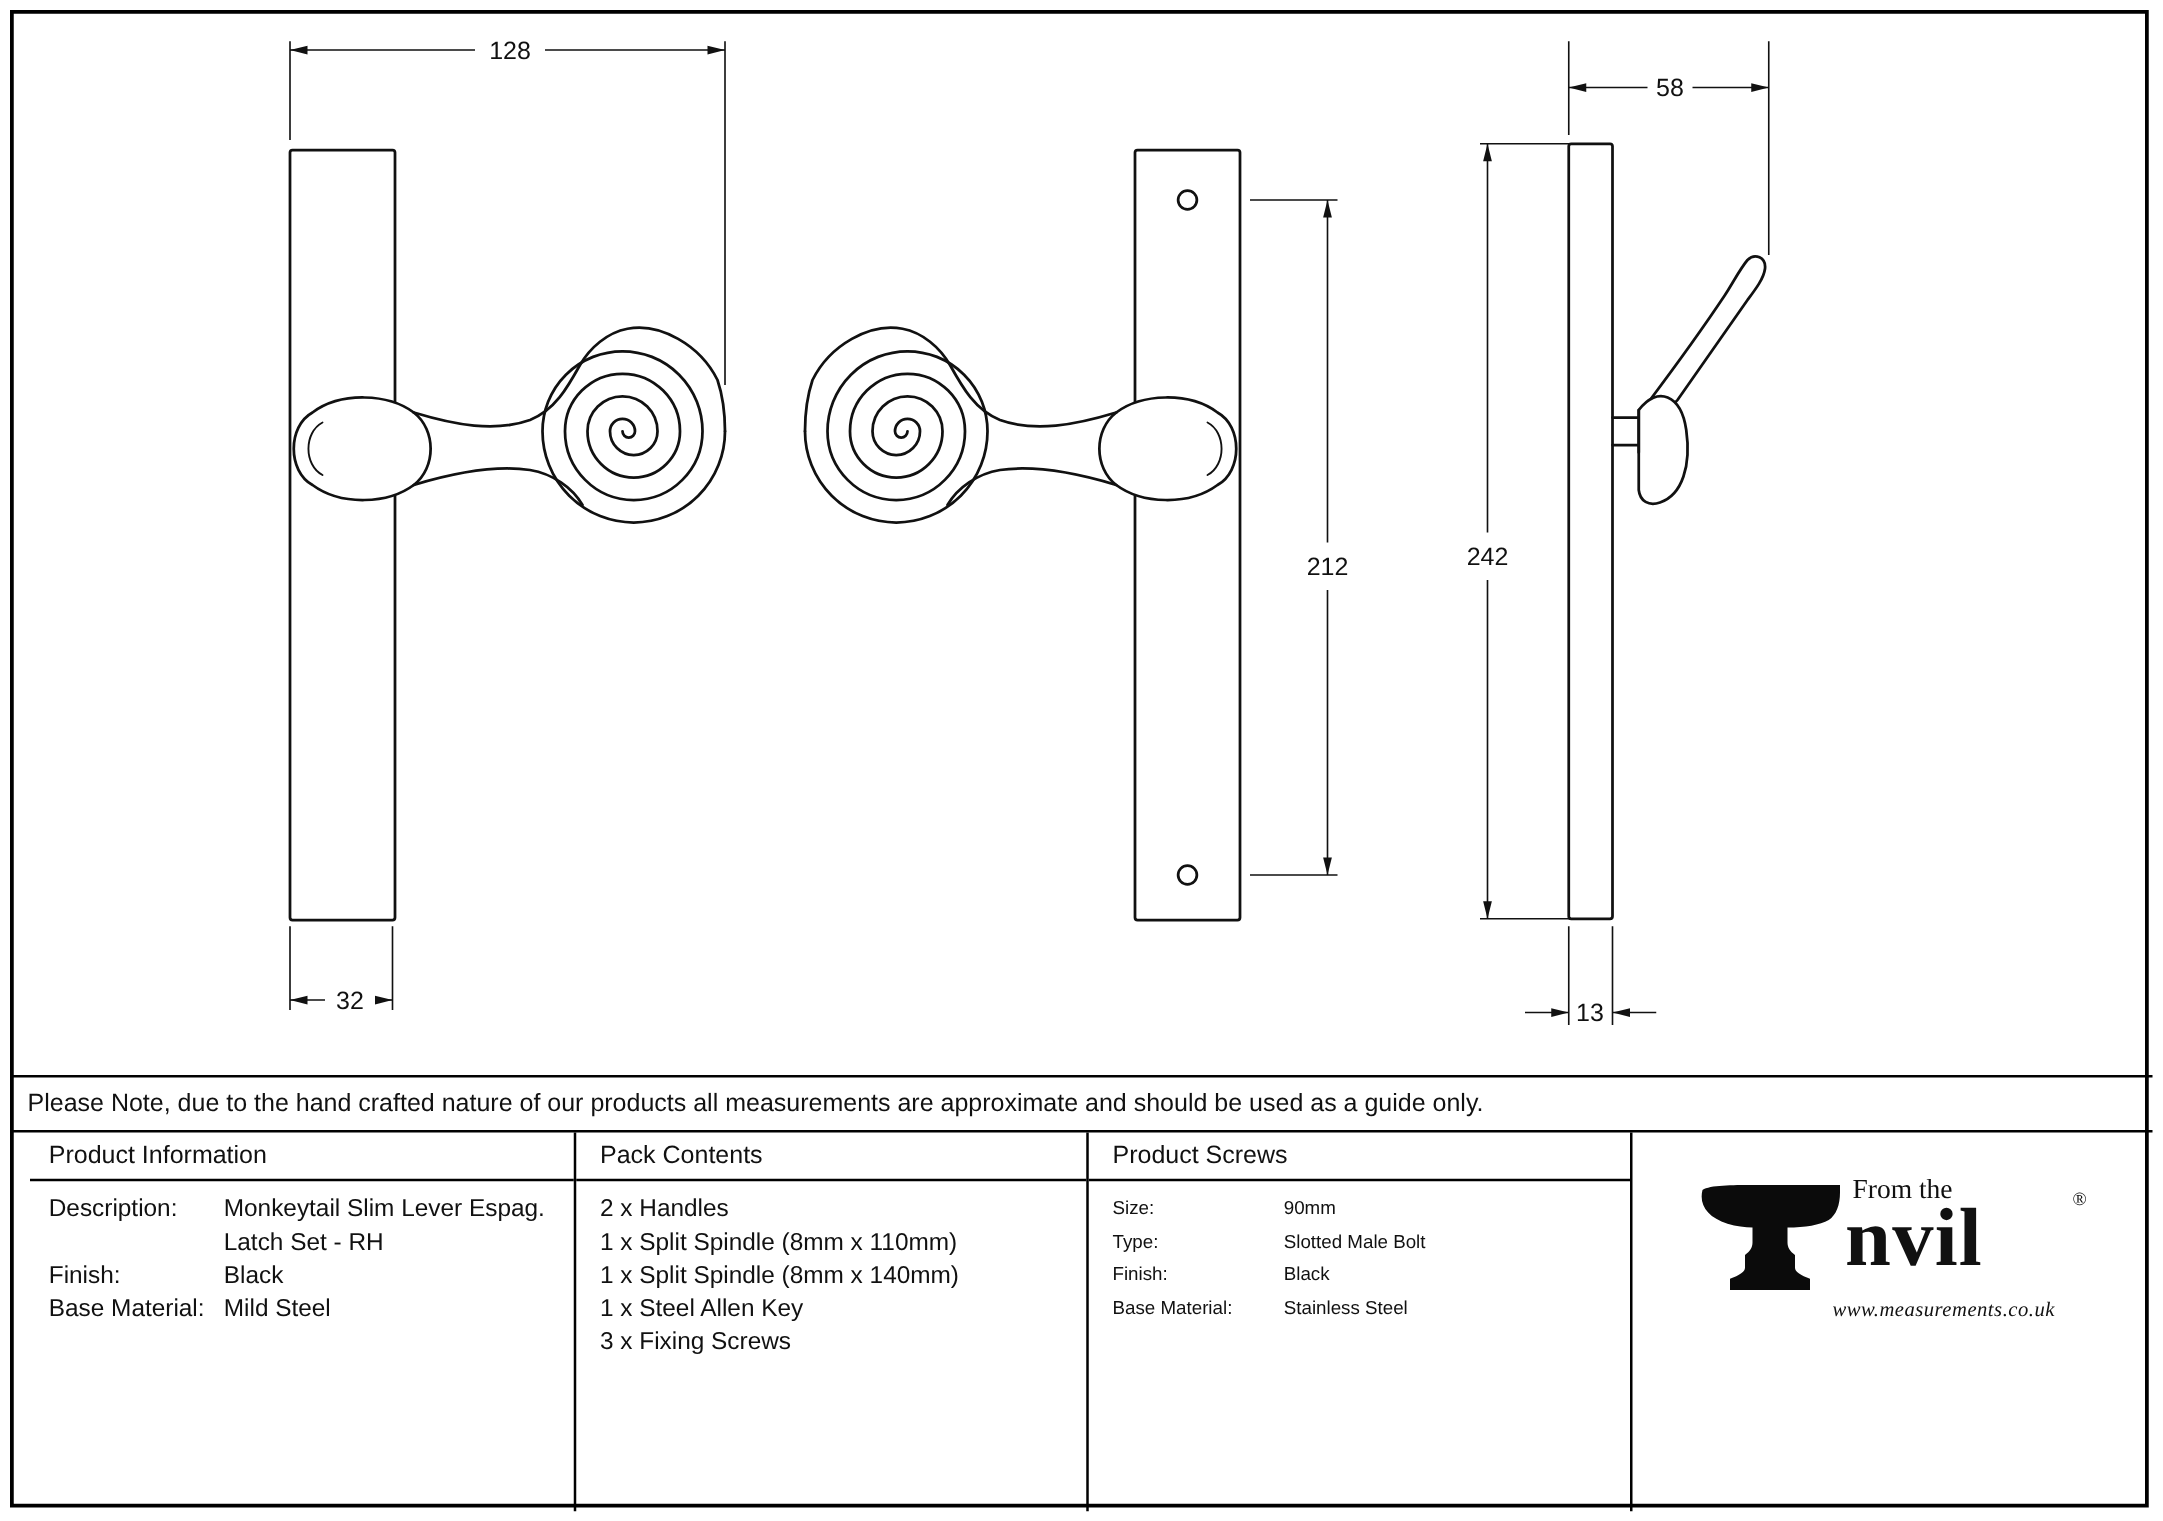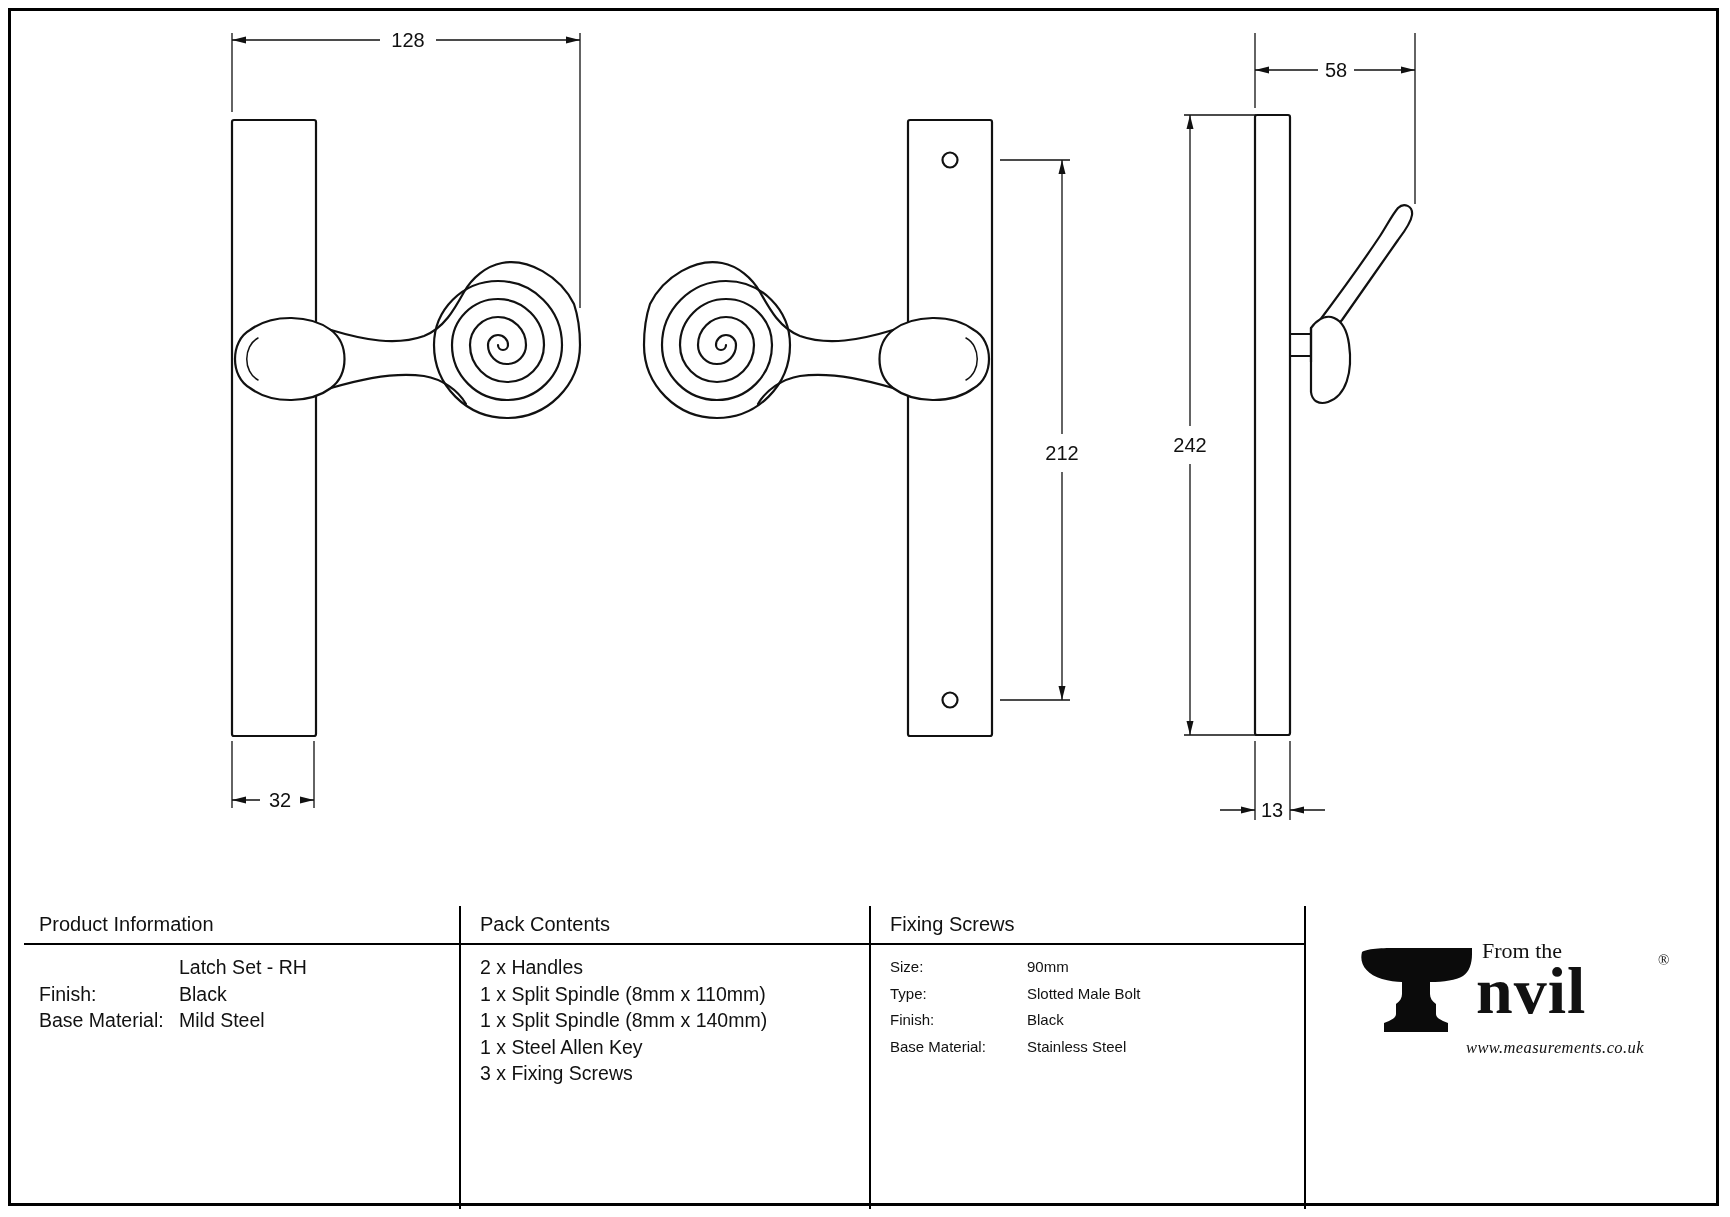--- a/index.html
+++ b/index.html
@@ -98,26 +98,33 @@
     <g text-anchor="middle">
       <text x="400" y="39">128</text>
       <text x="272" y="799">32</text>
       <text x="1054" y="452">212</text>
       <text x="1182" y="444">242</text>
       <text x="1328" y="69">58</text>
       <text x="1264" y="809" font-size="18">13</text>
     </g>
   </svg>
 
+  <div class="note">
+    <span>Please Note, due to the hand crafted nature of our products all measurements are approximate and should be used as a guide only.</span>
+  </div>
 
   <div class="tables">
 
     <div class="cell">
       <div class="hdr">Product Information</div>
       <div class="cell-body">
+        <div class="kv">
+          <span>Description:</span>
+          <span>Monkeytail Slim Lever Espag.</span>
+        </div>
         <div class="kv">
           <span></span>
           <span>Latch Set - RH</span>
         </div>
         <div class="kv">
           <span>Finish:</span>
           <span>Black</span>
         </div>
         <div class="kv">
           <span>Base Material:</span>
@@ -131,21 +138,21 @@
       <div class="cell-body">
         <div class="li">2 x Handles</div>
         <div class="li">1 x Split Spindle (8mm x 110mm)</div>
         <div class="li">1 x Split Spindle (8mm x 140mm)</div>
         <div class="li">1 x Steel Allen Key</div>
         <div class="li">3 x Fixing Screws</div>
       </div>
     </div>
 
     <div class="cell">
-      <div class="hdr" style="padding-left:19px;">Fixing Screws</div>
+      <div class="hdr" style="padding-left:19px;">Product Screws</div>
       <div class="cell-body">
         <div class="kv3">
           <span>Size:</span>
           <span>90mm</span>
         </div>
         <div class="kv3">
           <span>Type:</span>
           <span>Slotted Male Bolt</span>
         </div>
         <div class="kv3">

